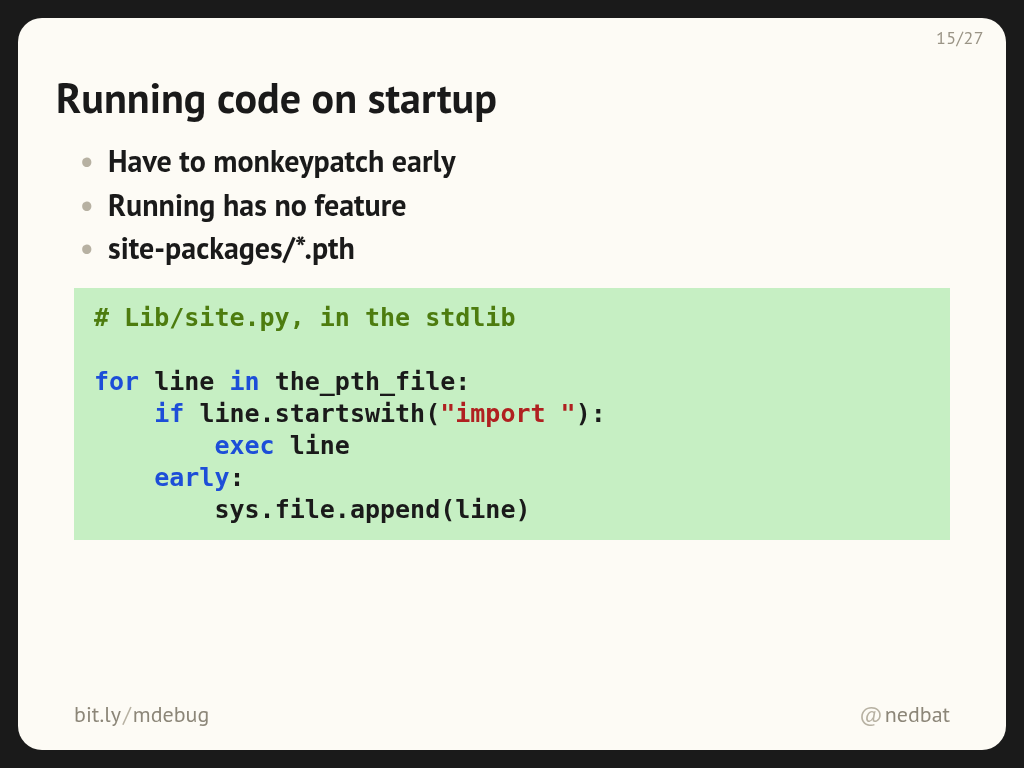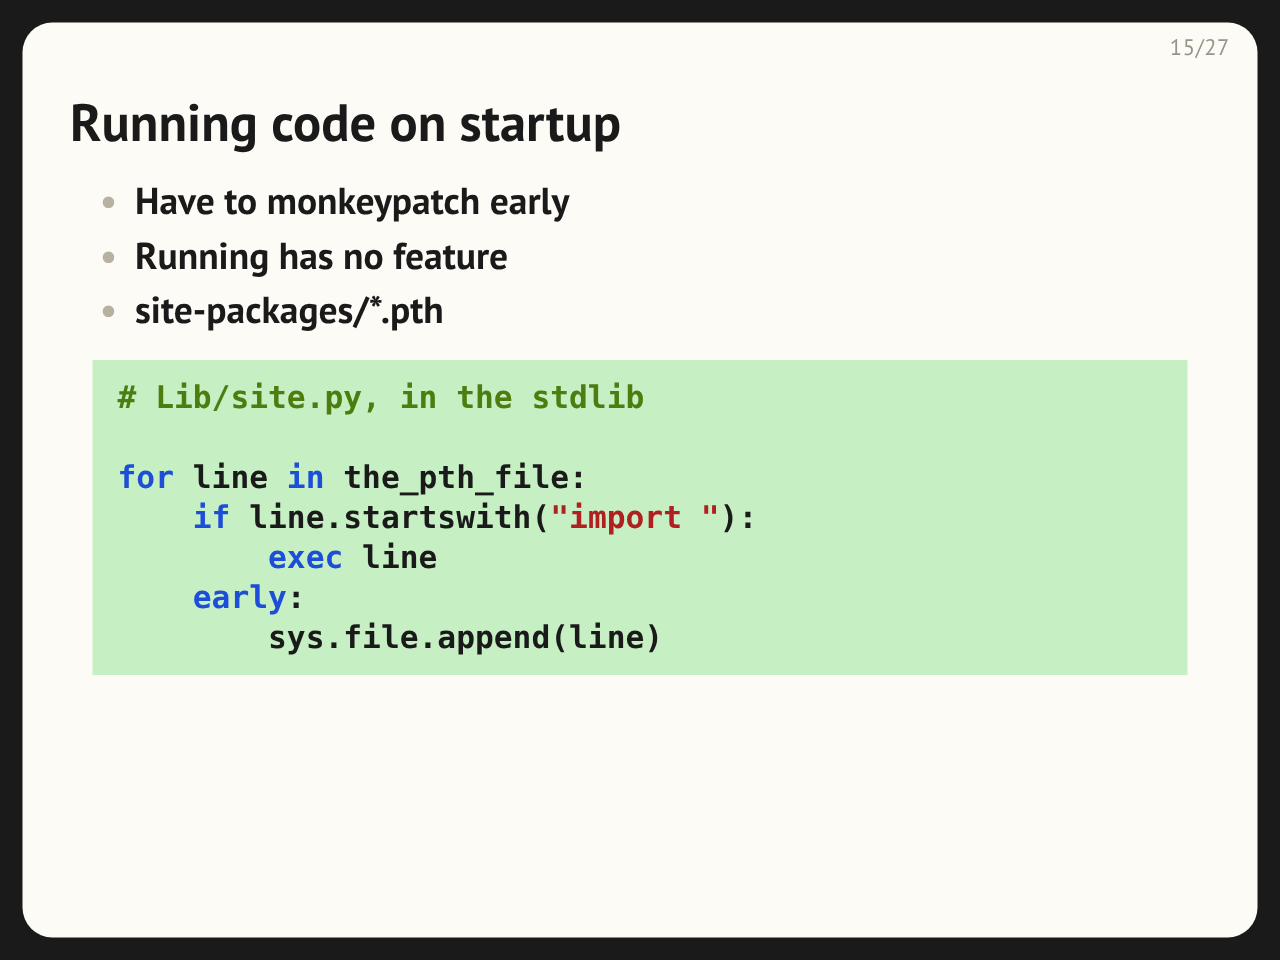--- a/index.html
+++ b/index.html
@@ -111,15 +111,23 @@
 
     <div class="code-block"><span class="c-comment"># Lib/site.py, in the stdlib</span>
 <span></span>
 <span class="c-kw">for</span><span> line </span><span class="c-kw">in</span><span> the_pth_file:</span>
 <span>    </span><span class="c-kw">if</span><span> line.startswith(</span><span class="c-str">"import "</span><span>):</span>
 <span>        </span><span class="c-kw">exec</span><span> line</span>
 <span>    </span><span class="c-kw">early</span><span>:</span>
 <span>        </span><span>sys.file.append(line)</span></div>
 
 
+    <div class="footer">
+      <div>
+        <span>bit.ly</span><span class="thin">/</span><span>mdebug</span>
+      </div>
+      <div>
+        <span class="thin">@</span><span>nedbat</span>
+      </div>
+    </div>
 
   </div>
 </div>
 
 </body></html>

